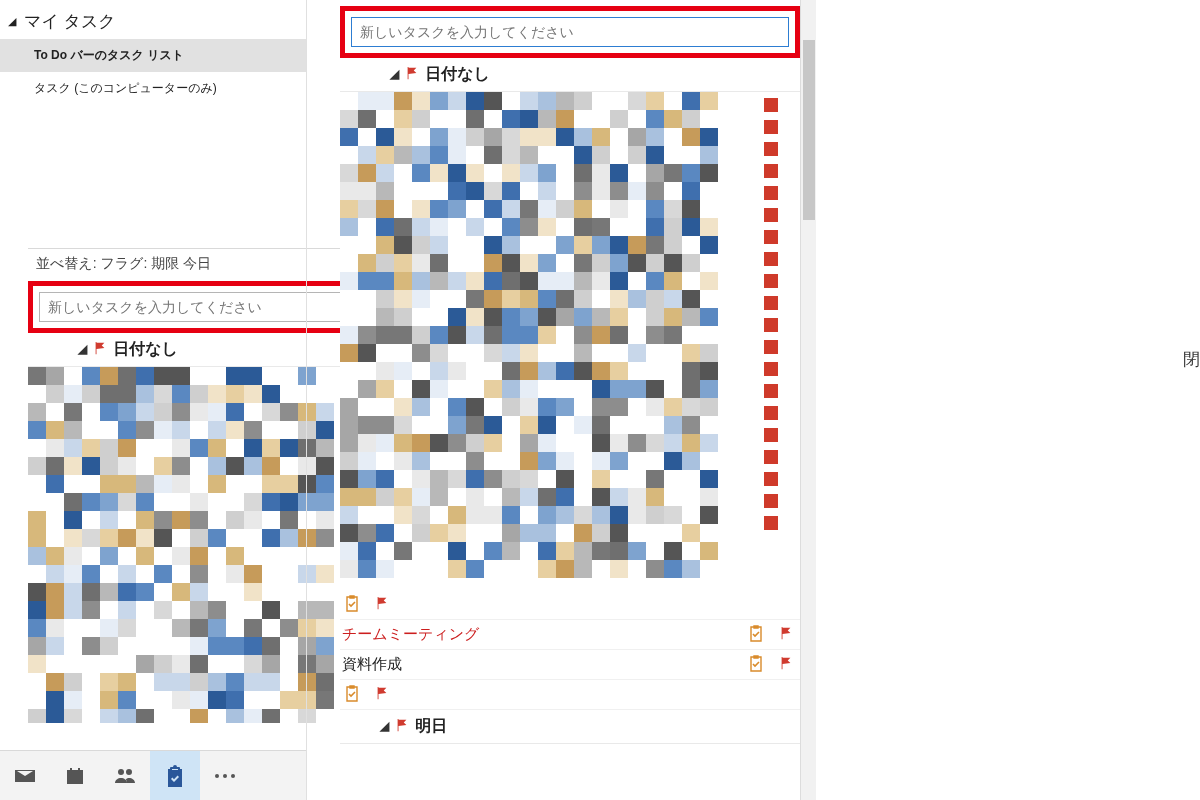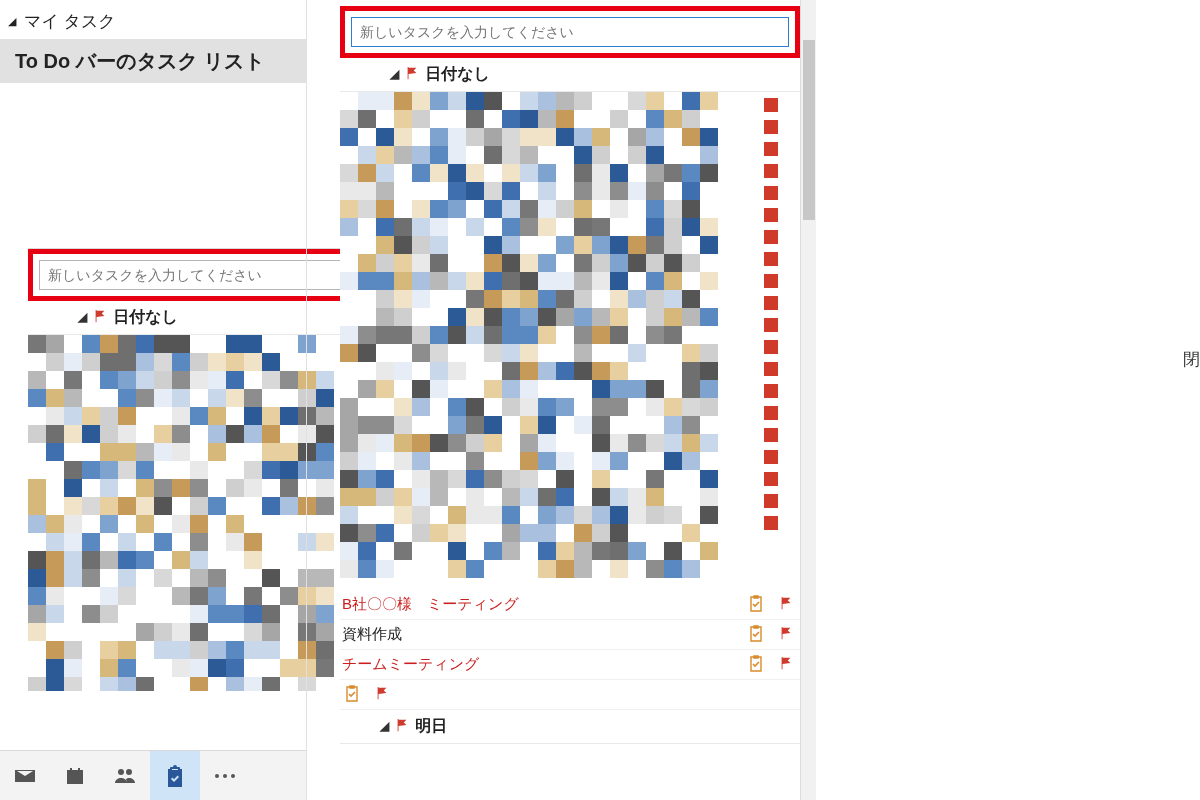--- a/index.html
+++ b/index.html
@@ -24,22 +24,22 @@
     padding-top: 6px;
   }
   .nav-group-header {
     padding: 4px 8px 6px 8px;
     font-size: 17px;
     display: flex;
     align-items: center;
     gap: 4px;
   }
   .nav-item {
-    padding: 8px 8px 8px 15px;
-    font-size: 20px;
+    padding: 8px 8px 8px 34px;
+    font-size: 12px;
     cursor: pointer;
     line-height: 1.4;
   }
   .nav-item.selected {
     background: #e1e1e1;
     font-weight: bold;
   }
 
   .caret {
     display: inline-block;
@@ -245,25 +245,31 @@
 <body>
 
 <div class="sidebar">
   <div class="nav-group-header">
     <span class="caret">◢</span>
     <span>マイ タスク</span>
   </div>
   <div class="nav-item selected">
     <span>To Do バーのタスク リスト</span>
   </div>
+  <div class="nav-item">
+    <span>タスク (このコンピューターのみ)</span>
+  </div>
 </div>
 
 <div class="todo-popout">
   <span class="popout-icon">⧉</span>
 
+  <div class="popout-header">
+    <span>並べ替え: フラグ: 期限      今日</span>
+  </div>
 
   <div class="scroll-btn" style="top:30px;">▴</div>
 
   <div class="input-highlight" style="margin:0 8px 0 0;">
     <input class="task-input" placeholder="新しいタスクを入力してください" style="">
   </div>
 
   <div class="group-header">
     <span class="caret-solid">◢</span>
     <span class="flag">
@@ -992,50 +998,49 @@
       <div class="px" style="width: 18px; height: 18px; left: 234px; top: 468px; background: rgb(184, 184, 184);"></div>
       <div class="px" style="width: 18px; height: 18px; left: 270px; top: 468px; background: rgb(241, 227, 200);"></div>
       <div class="px" style="width: 18px; height: 18px; left: 306px; top: 468px; background: rgb(141, 141, 141);"></div>
       <div class="px" style="width: 18px; height: 18px; left: 324px; top: 468px; background: rgb(90, 136, 193);"></div>
       <div class="px" style="width: 18px; height: 18px; left: 342px; top: 468px; background: rgb(169, 193, 222);"></div>
     </div>
 
 
   <div id="today-rows">
       <div class="task-row">
-        <span class="title overdue">B社〇〇様　ミーティング</span>
+        <span class="ticon clip"><svg width="16" height="18" viewBox="0 0 16 18">
+            <path fill="none" stroke="#d98b2b" stroke-width="1.4" d="M3 3h10v14H3zM6 2h4v2H6z"></path>
+            <path stroke="#d98b2b" stroke-width="1.6" fill="none" d="M5 10l2 2 4-4"></path>
+          </svg></span>
+        <span class="ticon flagred"><svg width="14" height="14" viewBox="0 0 16 16">
+            <path fill="#d03b2f" d="M3 1v14h1V9l9-1-3-3 3-3H4V1z"></path>
+          </svg></span>
+      </div>
+      <div class="task-row">
+        <span class="title overdue">チームミーティング</span>
         <span class="ticon clip"><svg width="16" height="18" viewBox="0 0 16 18">
             <path fill="none" stroke="#d98b2b" stroke-width="1.4" d="M3 3h10v14H3zM6 2h4v2H6z"></path>
             <path stroke="#d98b2b" stroke-width="1.6" fill="none" d="M5 10l2 2 4-4"></path>
           </svg></span>
         <span class="ticon flagred"><svg width="14" height="14" viewBox="0 0 16 16">
             <path fill="#d03b2f" d="M3 1v14h1V9l9-1-3-3 3-3H4V1z"></path>
           </svg></span>
       </div>
       <div class="task-row">
         <span class="title ">資料作成</span>
         <span class="ticon clip"><svg width="16" height="18" viewBox="0 0 16 18">
             <path fill="none" stroke="#d98b2b" stroke-width="1.4" d="M3 3h10v14H3zM6 2h4v2H6z"></path>
             <path stroke="#d98b2b" stroke-width="1.6" fill="none" d="M5 10l2 2 4-4"></path>
           </svg></span>
         <span class="ticon flagred"><svg width="14" height="14" viewBox="0 0 16 16">
             <path fill="#d03b2f" d="M3 1v14h1V9l9-1-3-3 3-3H4V1z"></path>
           </svg></span>
       </div>
       <div class="task-row">
-        <span class="title overdue">チームミーティング</span>
-        <span class="ticon clip"><svg width="16" height="18" viewBox="0 0 16 18">
-            <path fill="none" stroke="#d98b2b" stroke-width="1.4" d="M3 3h10v14H3zM6 2h4v2H6z"></path>
-            <path stroke="#d98b2b" stroke-width="1.6" fill="none" d="M5 10l2 2 4-4"></path>
-          </svg></span>
-        <span class="ticon flagred"><svg width="14" height="14" viewBox="0 0 16 16">
-            <path fill="#d03b2f" d="M3 1v14h1V9l9-1-3-3 3-3H4V1z"></path>
-          </svg></span>
-      </div>
-      <div class="task-row">
         <span class="ticon clip"><svg width="16" height="18" viewBox="0 0 16 18">
             <path fill="none" stroke="#d98b2b" stroke-width="1.4" d="M3 3h10v14H3zM6 2h4v2H6z"></path>
             <path stroke="#d98b2b" stroke-width="1.6" fill="none" d="M5 10l2 2 4-4"></path>
           </svg></span>
         <span class="ticon flagred"><svg width="14" height="14" viewBox="0 0 16 16">
             <path fill="#d03b2f" d="M3 1v14h1V9l9-1-3-3 3-3H4V1z"></path>
           </svg></span>
       </div>
     </div>
 

